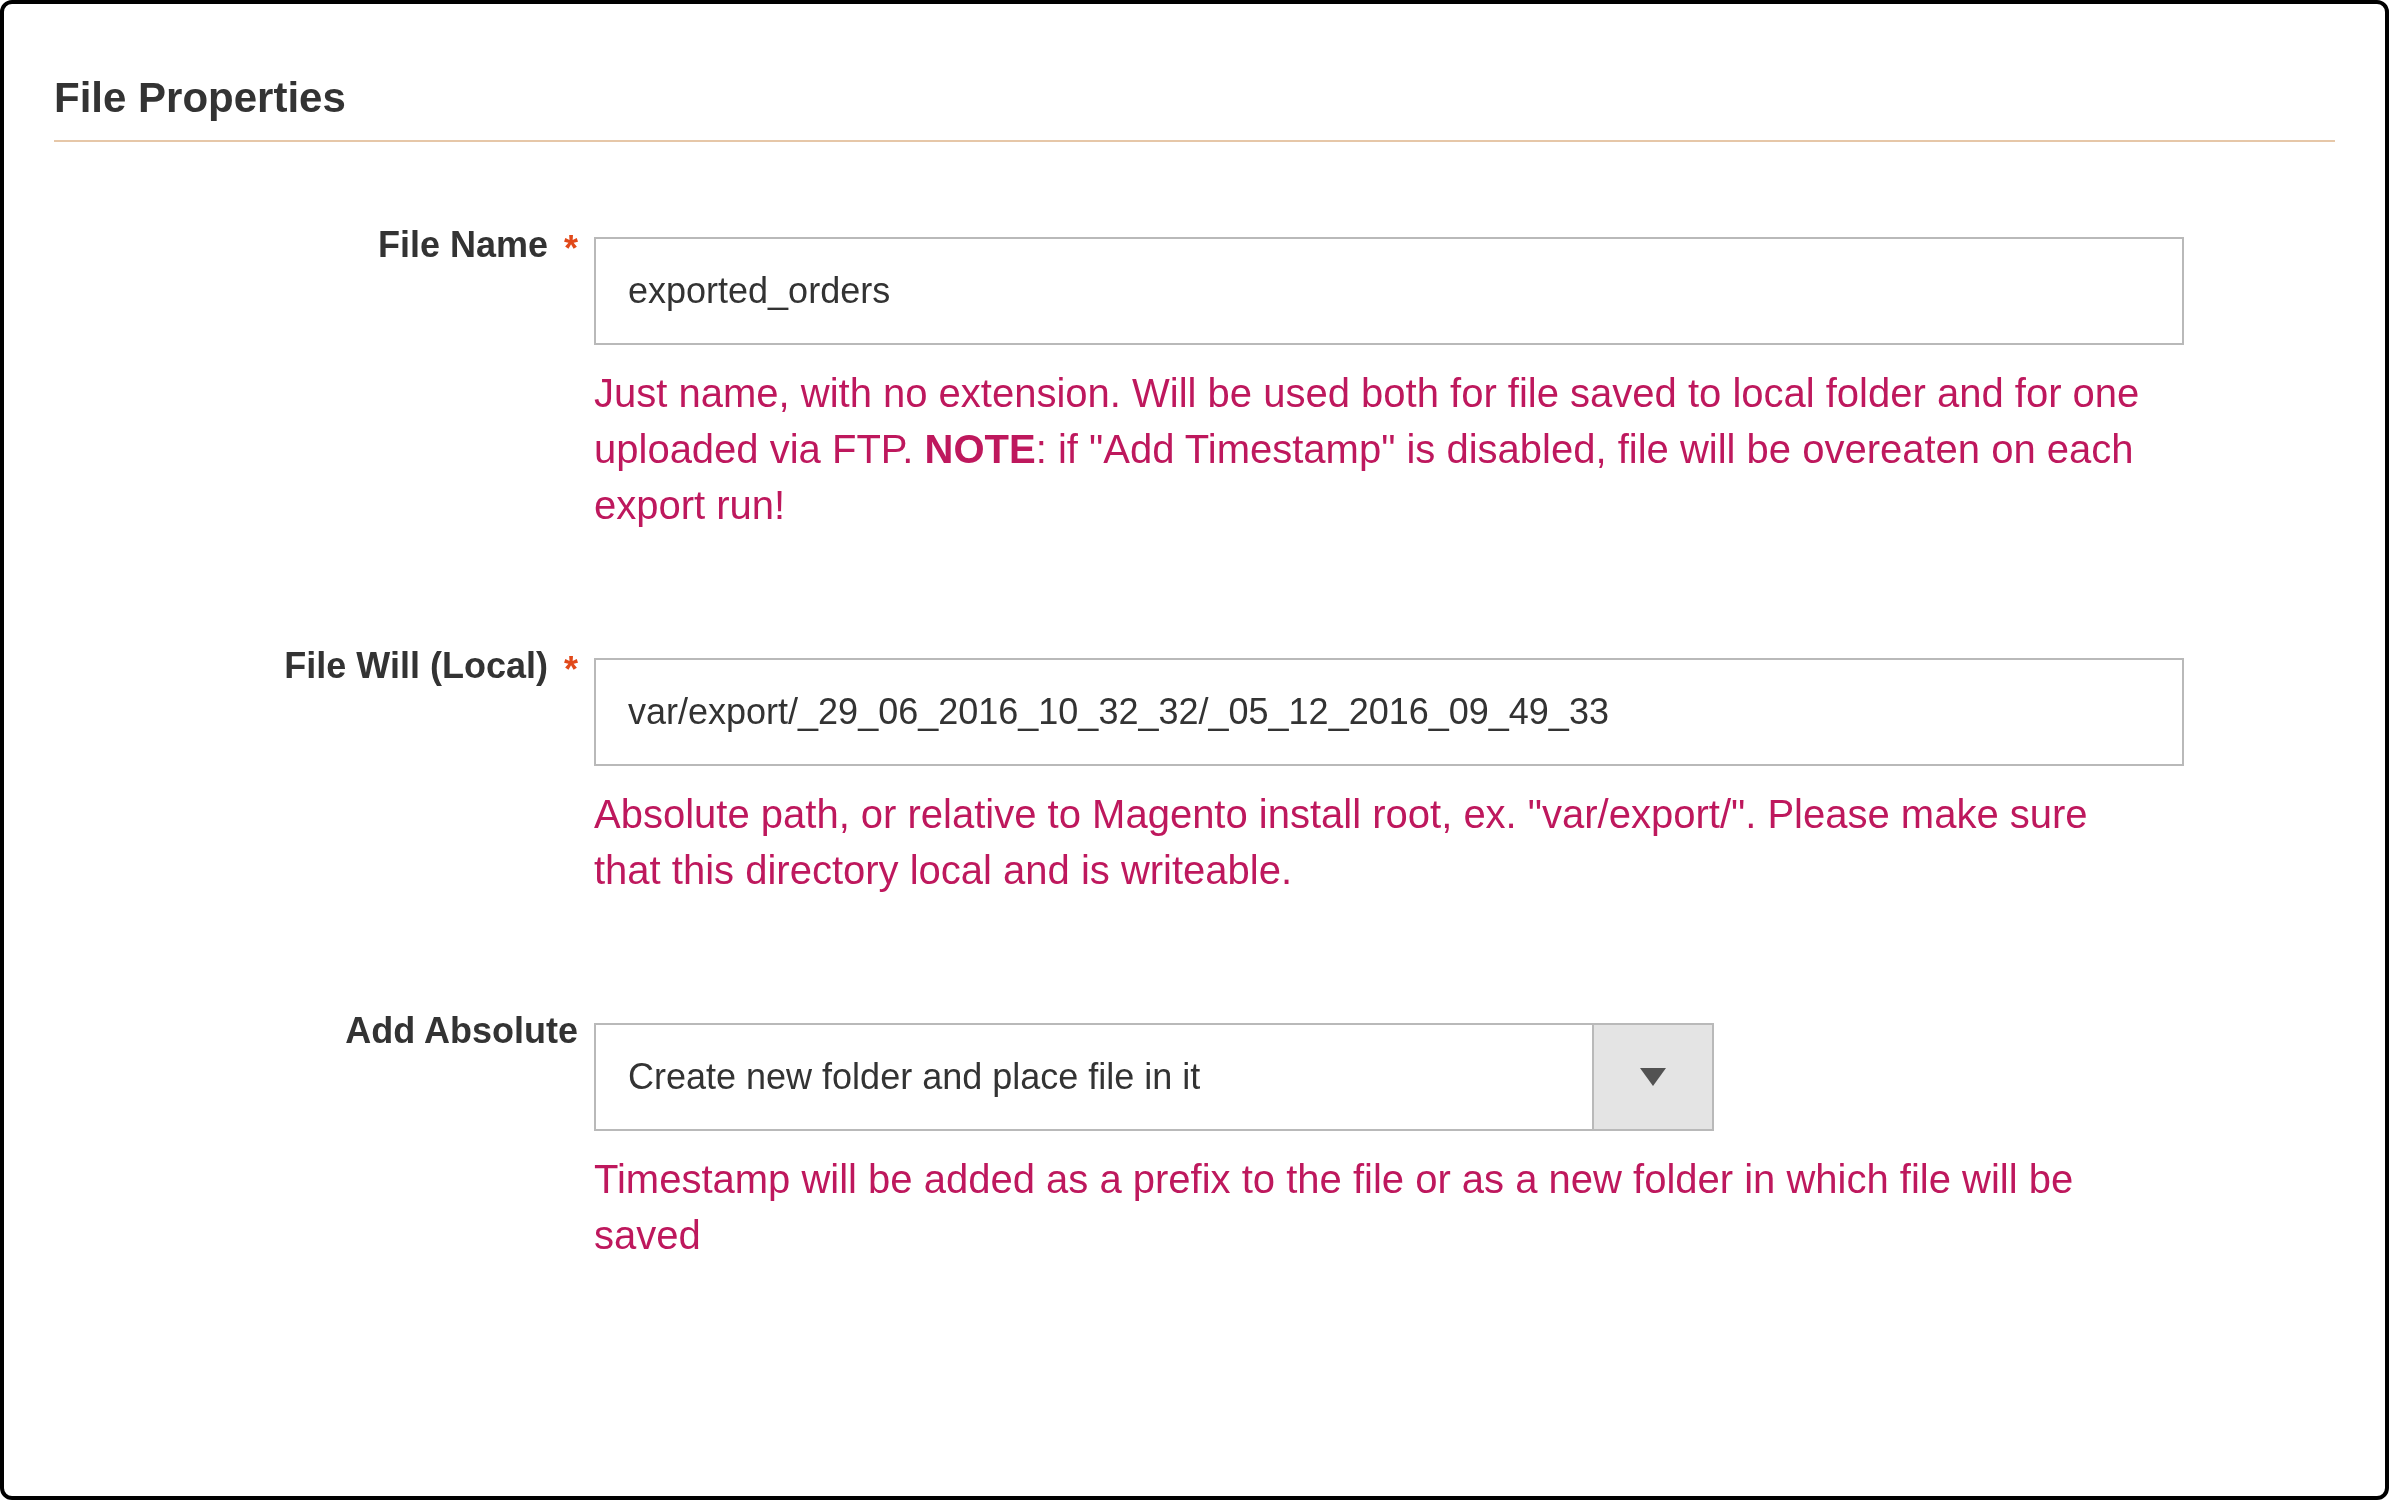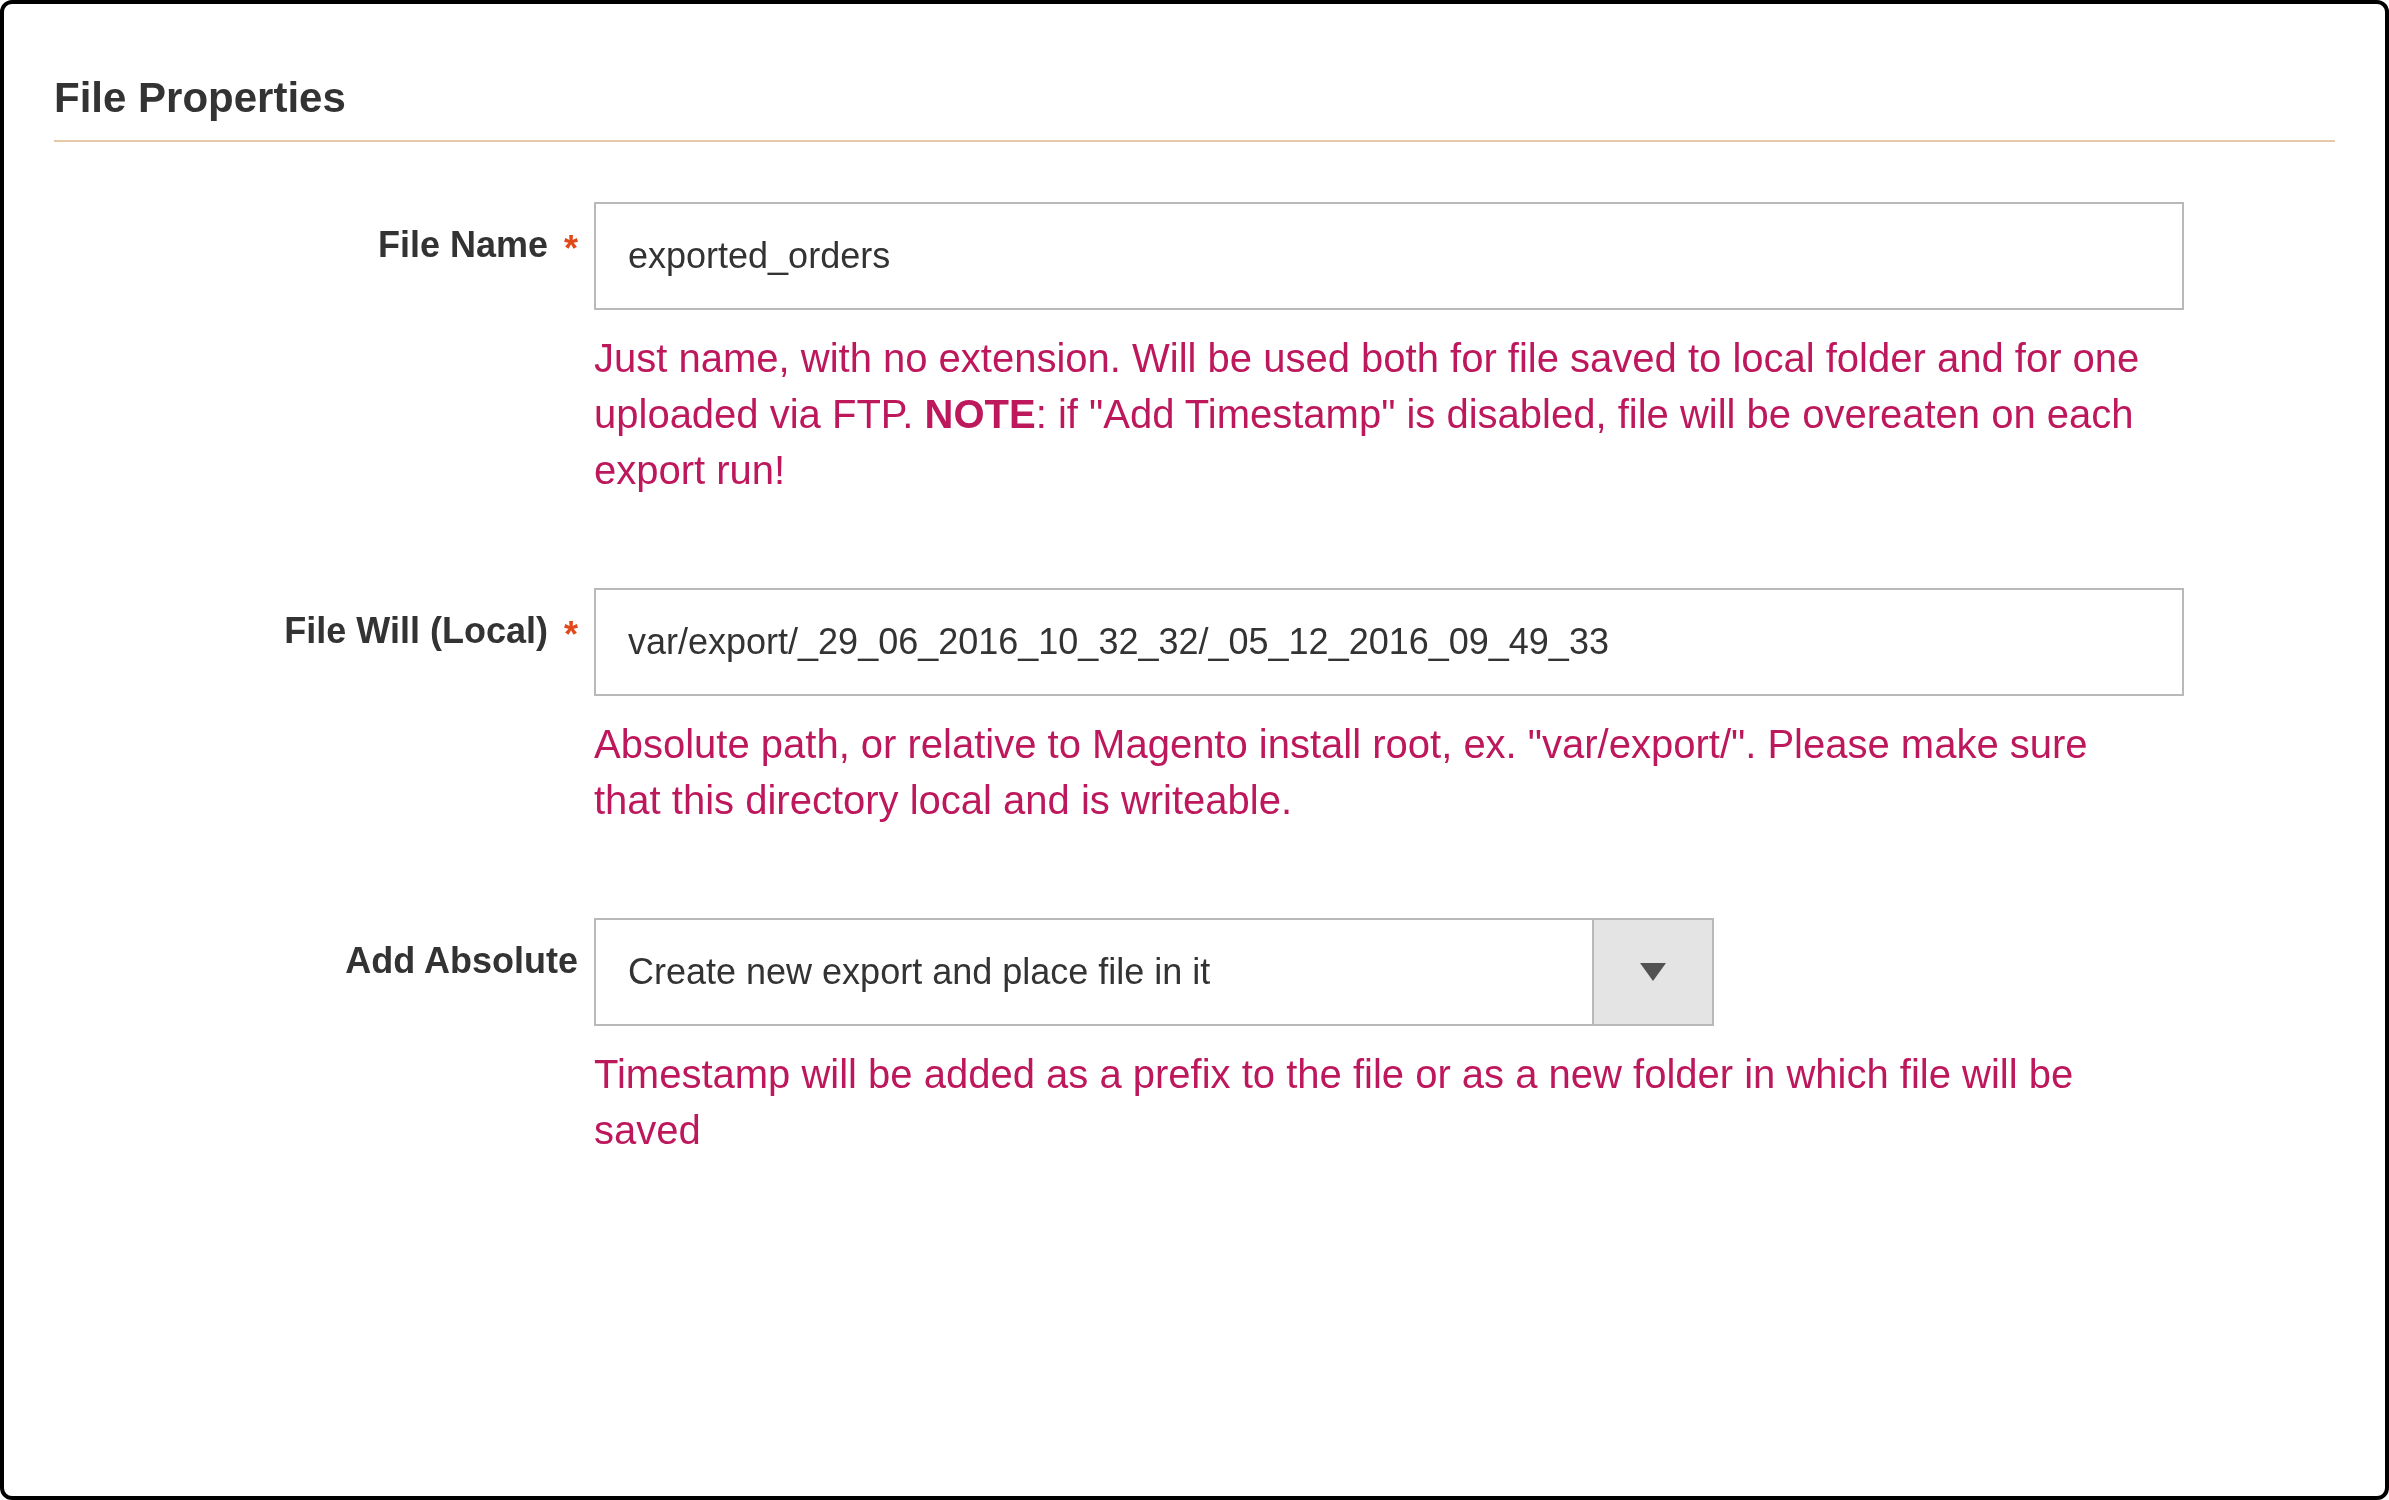--- a/index.html
+++ b/index.html
@@ -53,20 +53,21 @@
   .required-mark {
     color: #e1491a;
     font-size: 36px;
     font-weight: 600;
     line-height: 1;
     position: relative;
     top: 4px;
   }
   .control-col {
     width: 1590px;
+    margin-top: 35px;
   }
   .text-input {
     width: 100%;
     height: 108px;
     border: 2px solid #b9b9b9;
     background: #fff;
     font-size: 36px;
     color: #333;
     padding: 0 32px;
     outline: none;
@@ -146,21 +147,21 @@
       <div class="help-text">Absolute path, or relative to Magento install root, ex. "var/export/". Please make sure that this directory local and is writeable.</div>
     </div>
   </div>
 
   <div class="field-row">
     <div class="label-col">
       <span class="field-label">Add Absolute</span>
     </div>
     <div class="control-col">
       <div class="select-wrap">
-        <div class="select-input">Create new export and place file in it</div>
+        <div class="select-input">Create new folder and place file in it</div>
         <div class="select-btn">
           <svg viewBox="0 0 26 18">
               <polygon points="0,0 26,0 13,18"></polygon>
             </svg>
         </div>
       </div>
       <div class="help-text">Timestamp will be added as a prefix to the file or as a new folder in which file will be saved</div>
     </div>
   </div>
 

